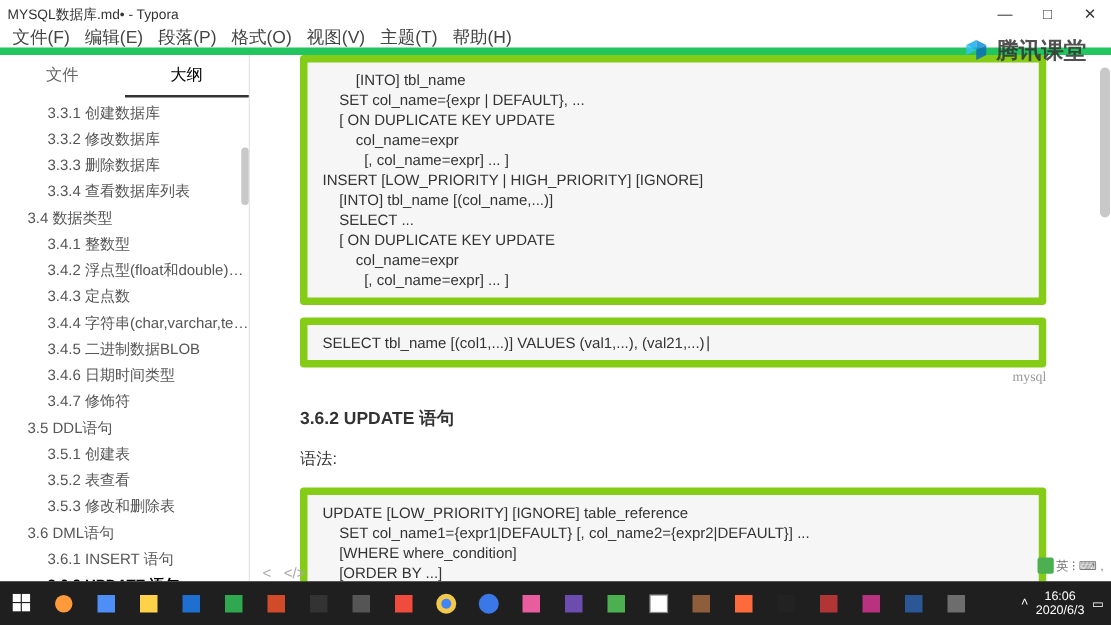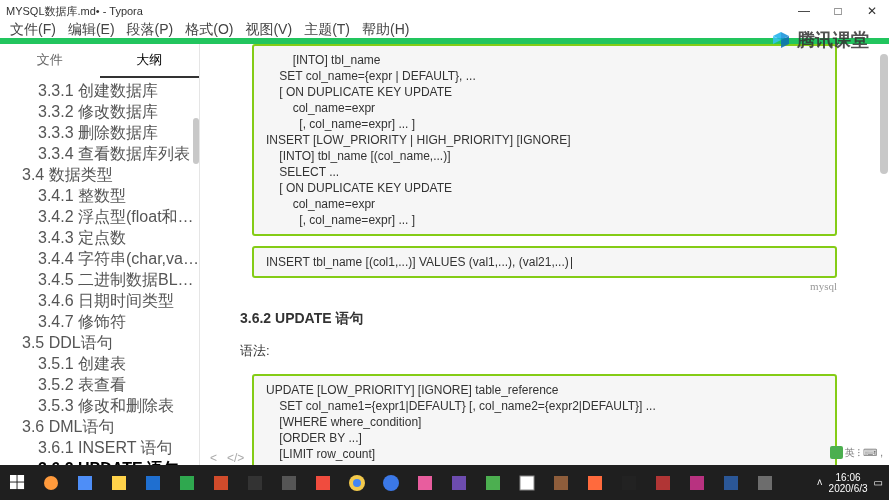--- a/index.html
+++ b/index.html
@@ -14,31 +14,31 @@
 
 .watermark { position:absolute; right:20px; top:28px; display:flex; font-size:18px; font-weight:bold; color:#333; opacity:0.85; z-index:50; }
 .watermark svg { width:24px; height:24px; margin-right:4px; }
 
 .workspace { display:flex; height:421px; }
 
 .sidebar { width:200px; border-right:1px solid #e5e5e5; display:flex; flex-direction:column; position:relative; }
 .side-tabs { display:flex; height:34px; }
 .side-tabs div { flex:1; text-align:center; font-size:13px; line-height:32px; color:#666; }
 .side-tabs div.active { color:#000; font-weight:500; border-bottom:2px solid #333; }
-.outline { flex:1; overflow:hidden; font-size:16px; color:#555; padding-top:2px; position:relative; }
+.outline { flex:1; overflow:hidden; font-size:12px; color:#555; padding-top:2px; position:relative; }
 .outline-item { padding:2px 0 2px 10px; line-height:17px; white-space:nowrap; overflow:hidden; text-overflow:ellipsis; cursor:pointer; }
 .outline-item.l2 { padding-left:22px; }
 .outline-item.l3 { padding-left:38px; }
 .outline-item.active { font-weight:bold; color:#000; }
 .side-scroll { position:absolute; right:0; top:34px; bottom:0; width:6px; }
 .side-scroll .thumb { position:absolute; top:40px; width:6px; height:46px; background:#c8c8c8; border-radius:3px; }
 
 .content { flex:1; overflow:hidden; position:relative; padding:0 52px 0 40px; font-size:13px; color:#333; }
 .content-inner { position:relative; top:0; }
-.code-block { background:#f6f6f6; border:2px solid #84cc16; border-radius:3px; padding:6px 12px; font-family:Consolas,monospace; font-size:12px; line-height:16px; color:#333; white-space:pre; margin-bottom:10px; overflow:hidden; position:relative;margin-left:12px; }
+.code-block { background:#f6f6f6; border:6px solid #84cc16; border-radius:3px; padding:6px 12px; font-family:Consolas,monospace; font-size:12px; line-height:16px; color:#333; white-space:pre; margin-bottom:10px; overflow:hidden; position:relative; }
 .para { margin:14px 0; font-size:13px; }
 .heading { font-size:14px; font-weight:bold; margin:16px 0 8px; }
 .status-row { position:absolute; bottom:0; left:10px; display:flex; gap:10px; color:#aaa; font-size:12px; }
 .small-lang { position:absolute; right:80px; bottom:2px; font-size:11px; color:#999;font-family:Liberation Serif, serif; }
 .scroll-right { position:absolute; right:0; top:0; bottom:0; width:10px; }
 .scroll-right .thumb { position:absolute; top:10px; width:8px; left:1px; height:120px; background:#c8c8c8; border-radius:4px; }
 
 .taskbar { position:absolute; bottom:0; left:0; right:0; height:35px; background:#1f1f1f; display:flex; align-items:center; }
 .taskbar .tb-item { width:34px; height:35px; display:flex; align-items:center; justify-content:center; color:#fff; }
 .taskbar .win svg { width:15px; height:15px; }
@@ -119,21 +119,21 @@
     SET col_name={expr | DEFAULT}, ...
     [ ON DUPLICATE KEY UPDATE
         col_name=expr
           [, col_name=expr] ... ]
 INSERT [LOW_PRIORITY | HIGH_PRIORITY] [IGNORE]
     [INTO] tbl_name [(col_name,...)]
     SELECT ...
     [ ON DUPLICATE KEY UPDATE
         col_name=expr
           [, col_name=expr] ... ]</span></div>
-      <div class="code-block" style="position:relative"><span>INSERT tbl_name [(col1,...)] VALUES (val1,...), (val21,...)</span><span class="cursor"></span></div>
+      <div class="code-block" style="position:relative"><span>SELECT tbl_name [(col1,...)] VALUES (val1,...), (val21,...)</span><span class="cursor"></span></div>
       <div class="small-lang" style="position:relative;right:0;text-align:right;margin-top:-6px;margin-bottom:6px;">mysql</div>
       <div class="heading">3.6.2 UPDATE 语句</div>
       <div class="para">语法:</div>
       <div class="code-block"><span>UPDATE [LOW_PRIORITY] [IGNORE] table_reference
     SET col_name1={expr1|DEFAULT} [, col_name2={expr2|DEFAULT}] ...
     [WHERE where_condition]
     [ORDER BY ...]
     [LIMIT row_count]</span></div>
 
     </div>

